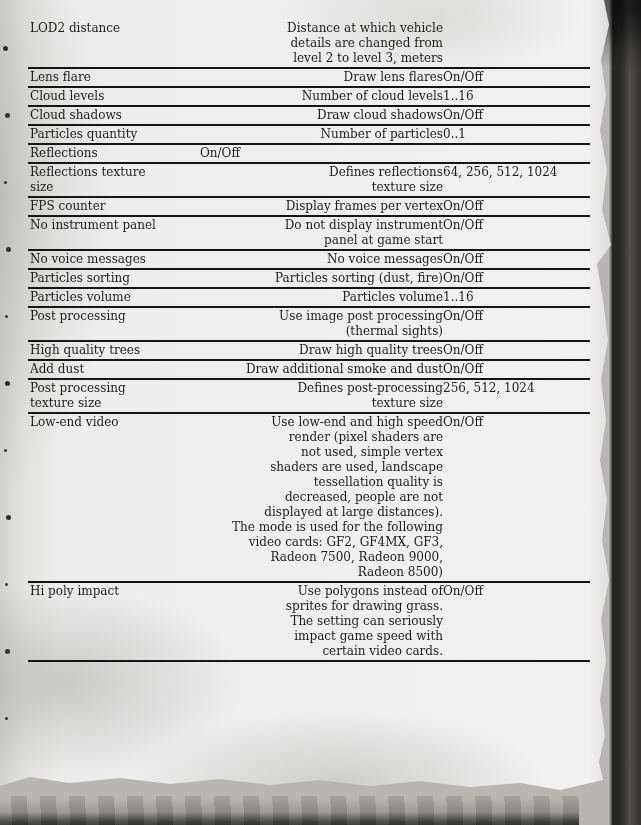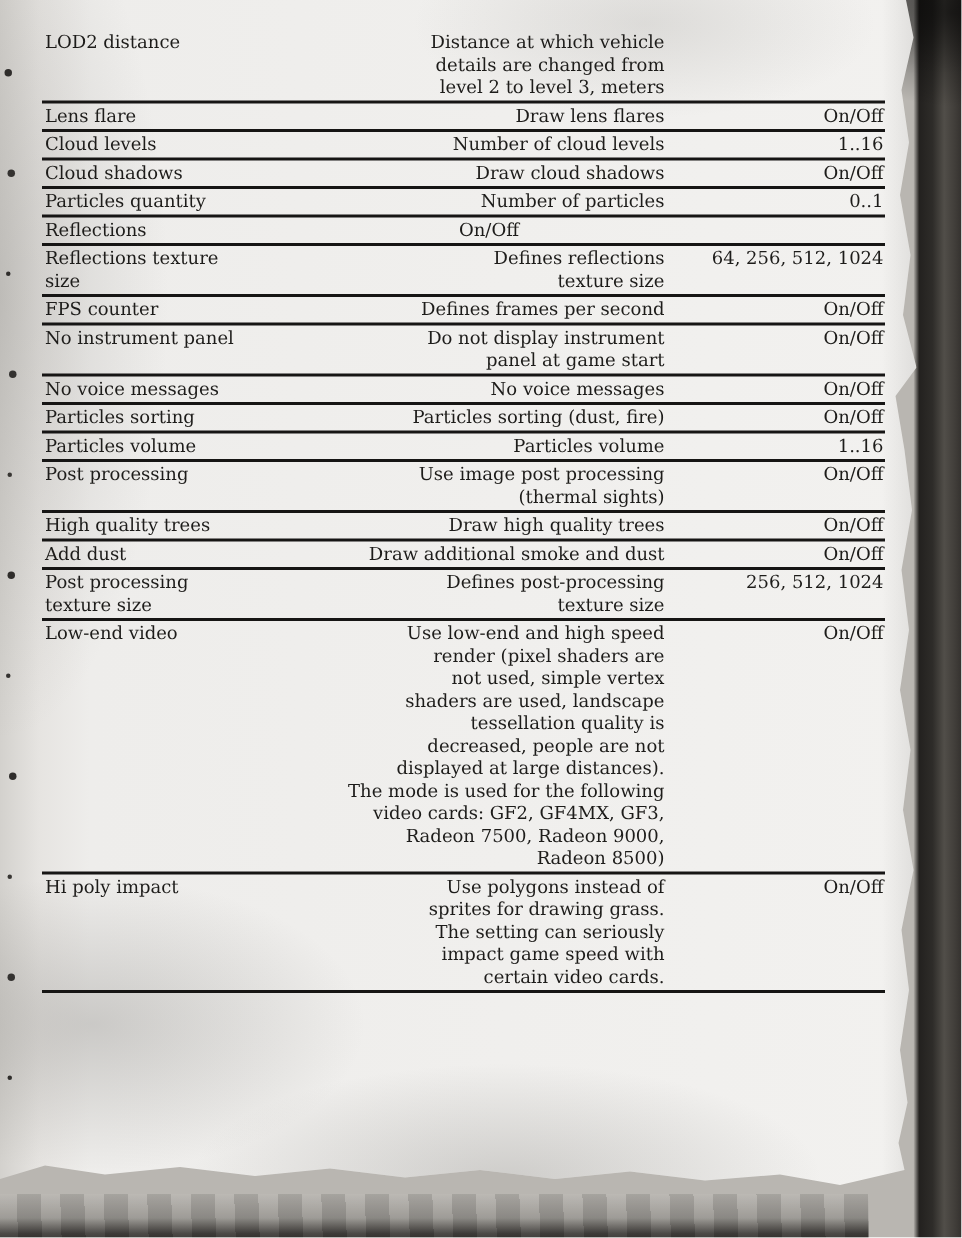--- a/index.html
+++ b/index.html
@@ -84,21 +84,20 @@
   .cell-desc {
     flex: 1 1 0;
     min-width: 0;
     white-space: pre;
     overflow: visible;
     text-align: right;
   }
   .cell-value {
     flex: 0 0 146px;
     width: 146px;
-    text-align: right;
     white-space: pre;
     padding-right: 1px;
   }
   
   .footer-band {
     position: absolute;
     left: 0; top: 796px;
     width: 579px; height: 57px;
     z-index: 5;
     background:
@@ -173,21 +172,21 @@
         </div>
         <div class="row">
           <div class="cell-name">Reflections texture
 size</div>
           <div class="cell-desc">Defines reflections
 texture size</div>
           <div class="cell-value">64, 256, 512, 1024</div>
         </div>
         <div class="row">
           <div class="cell-name">FPS counter</div>
-          <div class="cell-desc">Defines frames per second</div>
+          <div class="cell-desc">Display frames per vertex</div>
           <div class="cell-value">On/Off</div>
         </div>
         <div class="row">
           <div class="cell-name">No instrument panel</div>
           <div class="cell-desc">Do not display instrument
 panel at game start</div>
           <div class="cell-value">On/Off</div>
         </div>
         <div class="row">
           <div class="cell-name">No voice messages</div>

